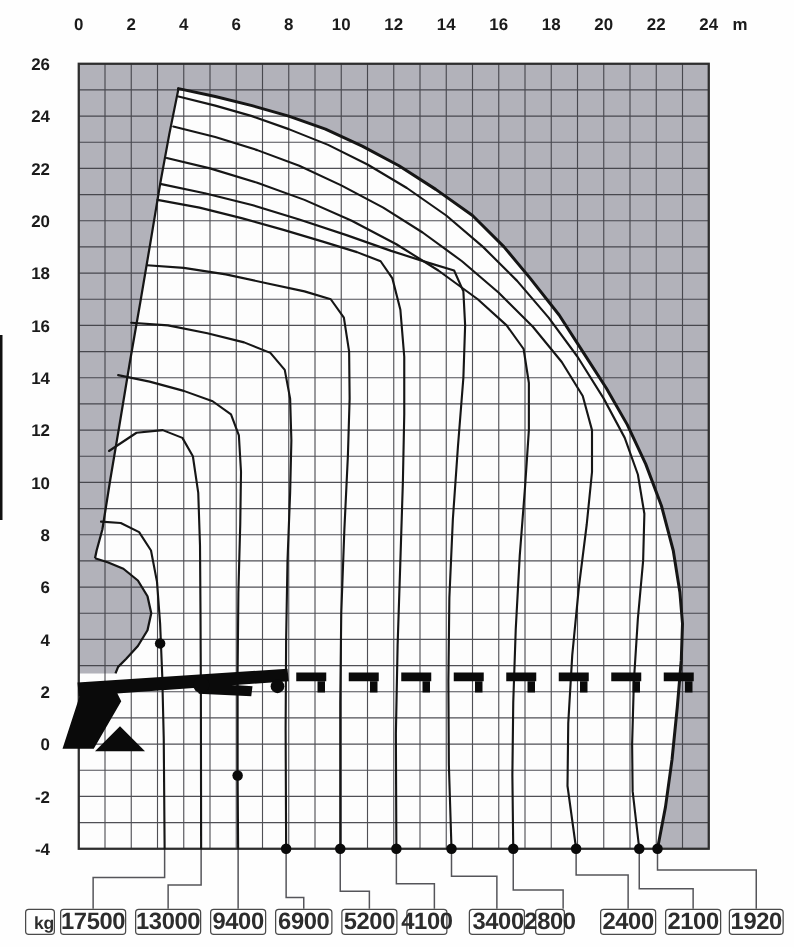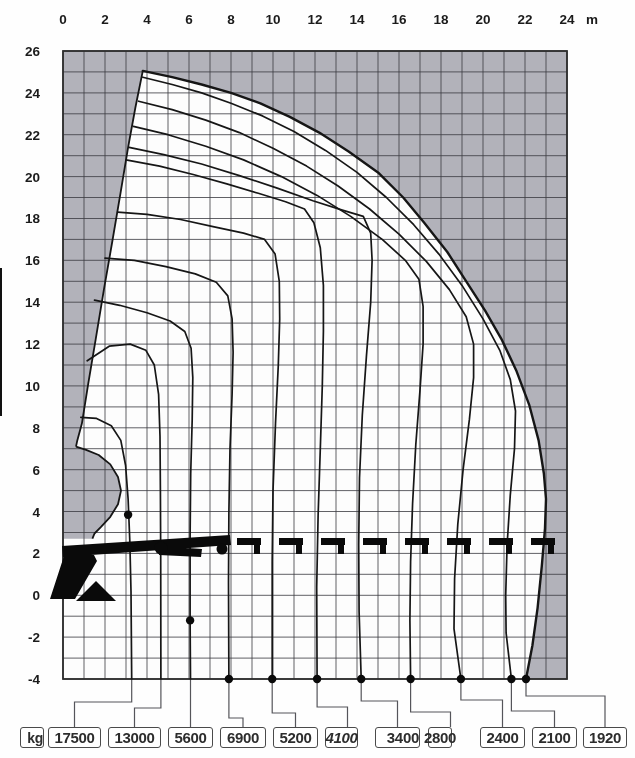--- a/index.html
+++ b/index.html
@@ -5,21 +5,21 @@
   html,body{margin:0;padding:0;background:#ffffff;}
   .stage{
     position:relative;width:635px;height:758px;background:#fefefe;overflow:hidden;
     font-family:"Liberation Sans", sans-serif;
   }
   #chart-svg{position:absolute;left:0;top:0;}
   .kg-box{
     position:absolute;top:727px;height:21px;box-sizing:border-box;
     border:1.6px solid #4a4a4a;border-radius:3px;background:#ffffff;
     display:flex;align-items:center;justify-content:center;
-    font-size:15px;font-weight:600;color:#2d2d2d;letter-spacing:-0.3px;
+    font-size:19px;font-weight:600;color:#2d2d2d;letter-spacing:-0.3px;
   }
   .kg-box.unit{font-size:14px;}
 </style>
 </head>
 <body>
 
 <div class="stage">
   <svg id="chart-svg" width="635" height="758" viewBox="0 0 635 758">
       <rect x="63" y="51" width="504" height="628" fill="#fdfdfd"></rect>
       <path d="M63,51 L567,51 L567,679 L526.0,679 L532.4,645.5 L537.6,607.8 L541.8,566.0 L545.0,528.3 L546.0,499.0 L543.9,473.8 L538.6,440.4 L529.2,404.8 L516.6,371.3 L501.9,339.9 L485.1,310.6 L466.2,281.3 L447.3,252.0 L424.2,222.7 L403.2,197.5 L378.0,172.4 L348.6,151.5 L319.2,132.6 L289.8,116.9 L260.4,103.3 L231.0,92.9 L201.6,84.5 L172.2,77.2 L142.8,70.9 L135.4,107.5 L128.1,147.3 L120.8,191.3 L112.3,241.5 L103.9,289.6 L95.6,339.9 L88.2,383.8 L81.9,423.6 L77.3,440.4 L76.0,446.6 L86.1,449.8 L98.7,455.0 L110.3,464.4 L118.0,477.0 L121.0,490.6 L118.0,504.2 L110.3,516.8 L100.8,527.2 L94.5,533.5 L92.4,538.7 L63,538.7 Z" fill="#b2b2ba"></path>
@@ -115,29 +115,29 @@
       <span>kg</span>
     </div>
 
   <div class="kg-box" style="left: 48px; width: 53px;">
         <span>17500</span>
       </div>
       <div class="kg-box" style="left: 108px; width: 53px;">
         <span>13000</span>
       </div>
       <div class="kg-box" style="left: 168px; width: 45px;">
-        <span>5600</span>
+        <span>9400</span>
       </div>
       <div class="kg-box" style="left: 220px; width: 46px;">
         <span>6900</span>
       </div>
       <div class="kg-box" style="left: 273px; width: 45px;">
         <span>5200</span>
       </div>
-      <div class="kg-box" style="left: 325px; width: 33px; font-style: italic;">
+      <div class="kg-box" style="left: 325px; width: 33px;">
         <span>4100</span>
       </div>
       <div class="kg-box" style="left: 375px; width: 45px; justify-content: flex-end;">
         <span>3400</span>
       </div>
       <div class="kg-box" style="left: 428px; width: 24px;">
         <span>2800</span>
       </div>
       <div class="kg-box" style="left: 480px; width: 45px;">
         <span>2400</span>

